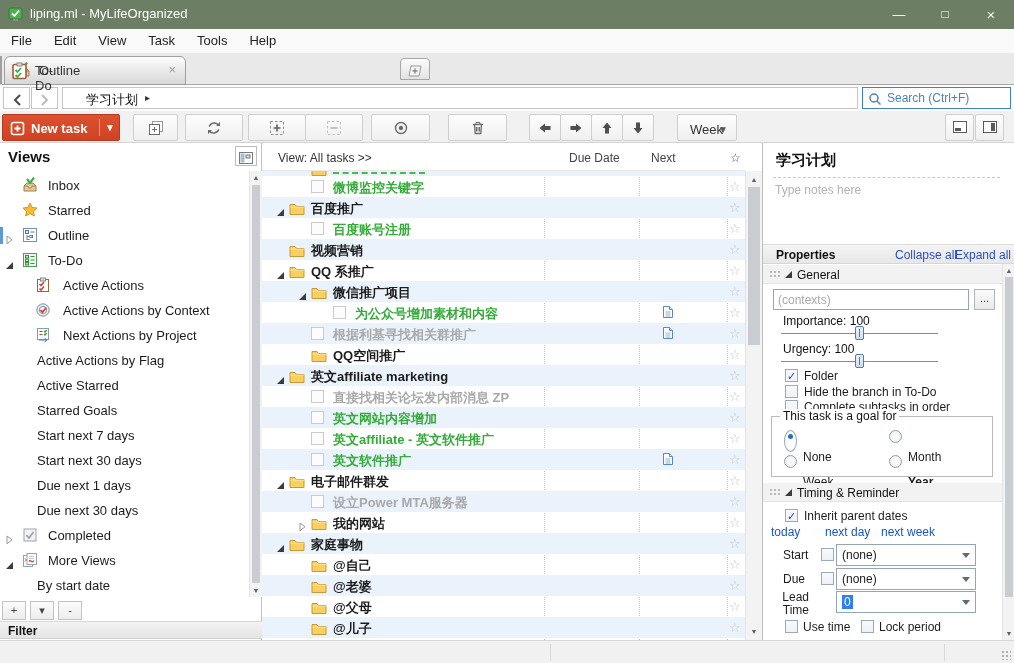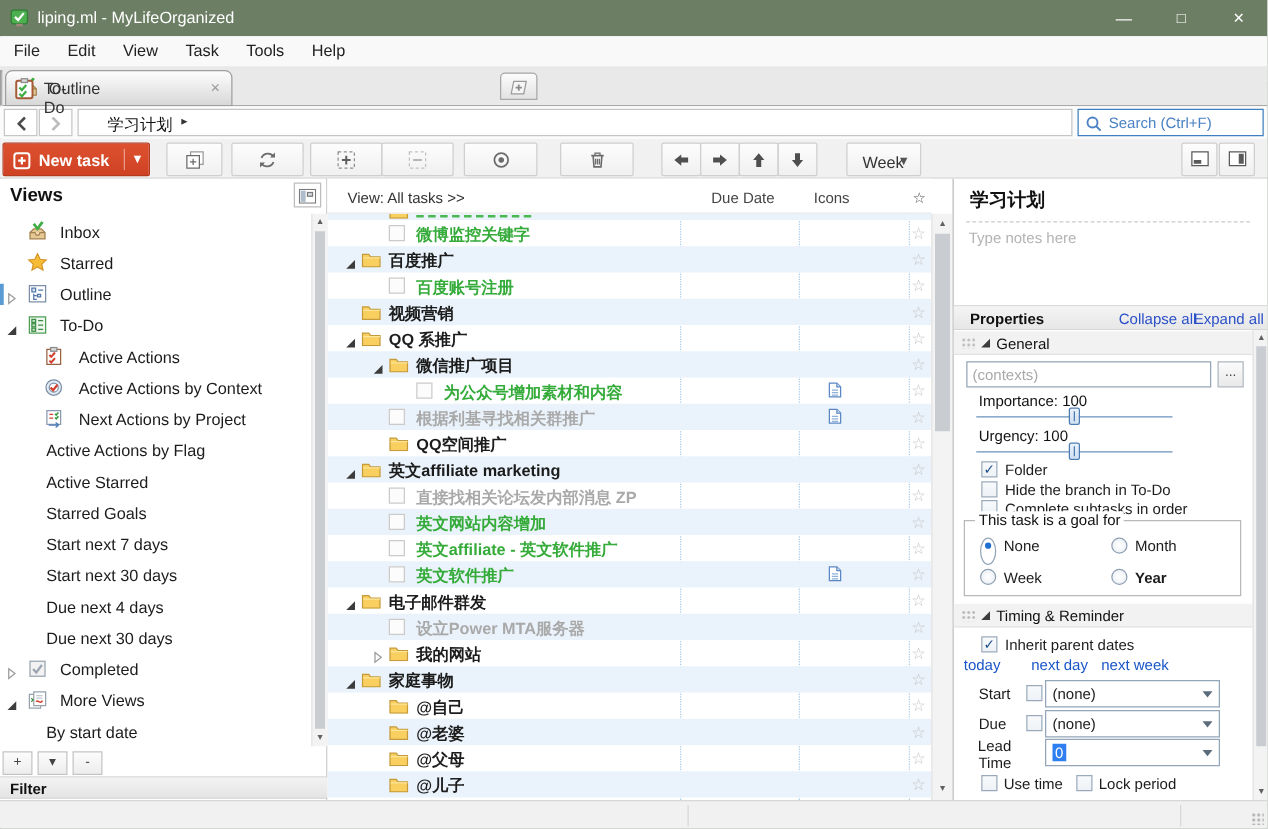--- a/index.html
+++ b/index.html
@@ -111,21 +111,21 @@
   .slider::before{content:"";position:absolute;left:0;right:0;top:8px;border-top:1px solid #6a92bd;}
   .thumb{position:absolute;top:1px;width:9px;height:14px;border:1px solid #4d7cb2;border-radius:2px;background:linear-gradient(#eaf2fb,#cfe0f2);}
   .thumb::after{content:"";position:absolute;left:3px;top:2px;bottom:2px;border-left:1px solid #4d7cb2;}
   .cb{position:absolute;width:13px;height:13px;border:1px solid #9aaabb;background:linear-gradient(#f8fafc,#eef2f6);}
   .cb.checked::after{content:"✓";display:block;text-align:center;line-height:12px;font-size:11px;font-weight:bold;color:#1d4f8c;}
   .cb-lbl{position:absolute;font-size:12px;color:#1c1c1c;white-space:nowrap;text-align:right;}
   .groupbox{position:absolute;left:8px;top:273px;width:222px;height:61px;border:1px solid #b9b9b9;}
   .groupbox .legend{position:absolute;left:8px;top:-8px;background:#fff;padding:0 3px;font-size:12px;color:#111;}
   .radio{position:absolute;width:13px;height:13px;border:1px solid #8fa0b4;border-radius:50%;background:radial-gradient(#fff,#e8edf2);}
   .radio.sel::after{content:"";display:block;width:5px;height:5px;border-radius:50%;background:#1f6fd0;margin:3px auto;}
-  .radio-lbl{position:absolute;font-size:12px;color:#1c1c1c;}
+  .radio-lbl{position:absolute;font-size:12px;color:#1c1c1c;margin-top:20px;}
   .qlink{position:absolute;top:382px;font-size:12px;color:#1a56c8;}
   .sel{position:absolute;height:22px;border:1px solid #93a5b8;background:#fff;}
   .sel .val{position:absolute;left:5px;top:3px;font-size:12px;color:#222;}
   .sel .chev{position:absolute;right:5px;top:8px;width:0;height:0;border-left:4px solid transparent;border-right:4px solid transparent;border-top:5px solid #5a6b7c;}
   .sel-hl{background:#2f7ff0;color:#fff;padding:0 2px;}
   
   .statusbar{position:absolute;left:0;top:640px;width:1014px;height:23px;background:#f1f1f1;border-top:1px solid #d8d8d8;}
   .sb-div{position:absolute;top:3px;bottom:2px;border-left:1px solid #d8d8d8;}
   .grip{position:absolute;right:3px;bottom:3px;width:10px;height:10px;
         background:radial-gradient(circle,#b0b0b0 1px,transparent 1.3px);background-size:4px 4px;}
@@ -343,21 +343,21 @@
         <div class="side-item" style="top: 255px;">
           <span class="lbl" style="left:37px">Starred Goals</span>
         </div>
         <div class="side-item" style="top: 280px;">
           <span class="lbl" style="left:37px">Start next 7 days</span>
         </div>
         <div class="side-item" style="top: 305px;">
           <span class="lbl" style="left:37px">Start next 30 days</span>
         </div>
         <div class="side-item" style="top: 330px;">
-          <span class="lbl" style="left:37px">Due next 4 days</span>
+          <span class="lbl" style="left:37px">Due next 1 days</span>
         </div>
         <div class="side-item" style="top: 355px;">
           <span class="lbl" style="left:37px">Due next 30 days</span>
         </div>
         <div class="side-item" style="top: 380px;">
           <span class="exp" style="left:5px"><svg width="9" height="10">
               <path d="M2 1 l5 3.8 L2 8.8 z" fill="#fff" stroke="#9a9a9a"></path>
             </svg></span>
           <span class="s-icon" style="left:22px"><svg width="16" height="16" viewBox="0 0 16 16">
               <rect x="2" y="2" width="12" height="12" fill="#f2f2f2" stroke="#9aa5b1"></rect>
@@ -388,21 +388,21 @@
       <div class="vs-arrow" style="bottom:0">▼</div>
     </div>
     <div class="side-btns" id="side-btns"><span class="sbtn">+</span><span class="sbtn">▾</span><span class="sbtn">-</span></div>
     <div class="filterbar">Filter</div>
   </div>
 
   <div class="tasklist">
     <div class="tl-header">
       <span class="tl-view">View: All tasks &gt;&gt;</span>
       <span class="tl-col col-due">Due Date</span>
-      <span class="tl-col col-icons">Icons</span>
+      <span class="tl-col col-icons">Next</span>
       <span class="tl-col col-star">☆</span>
     </div>
     <div class="tl-rows" id="tl-rows">
       <div class="colguide" style="left:282px"></div>
       <div class="colguide" style="left:377px"></div>
       <div class="colguide" style="left:465px"></div>
     <div class="trow blue partial">
           <span class="f-icon" style="left:49px;top:-9px"><svg width="16" height="13" viewBox="0 0 16 13">
               <path d="M1 2.5 h5 l1.5 2 H15 v8 H1 z" fill="#f9cf60" stroke="#c49a3a"></path>
               <path d="M1.5 5.2 H15" stroke="#fde59a"></path>

